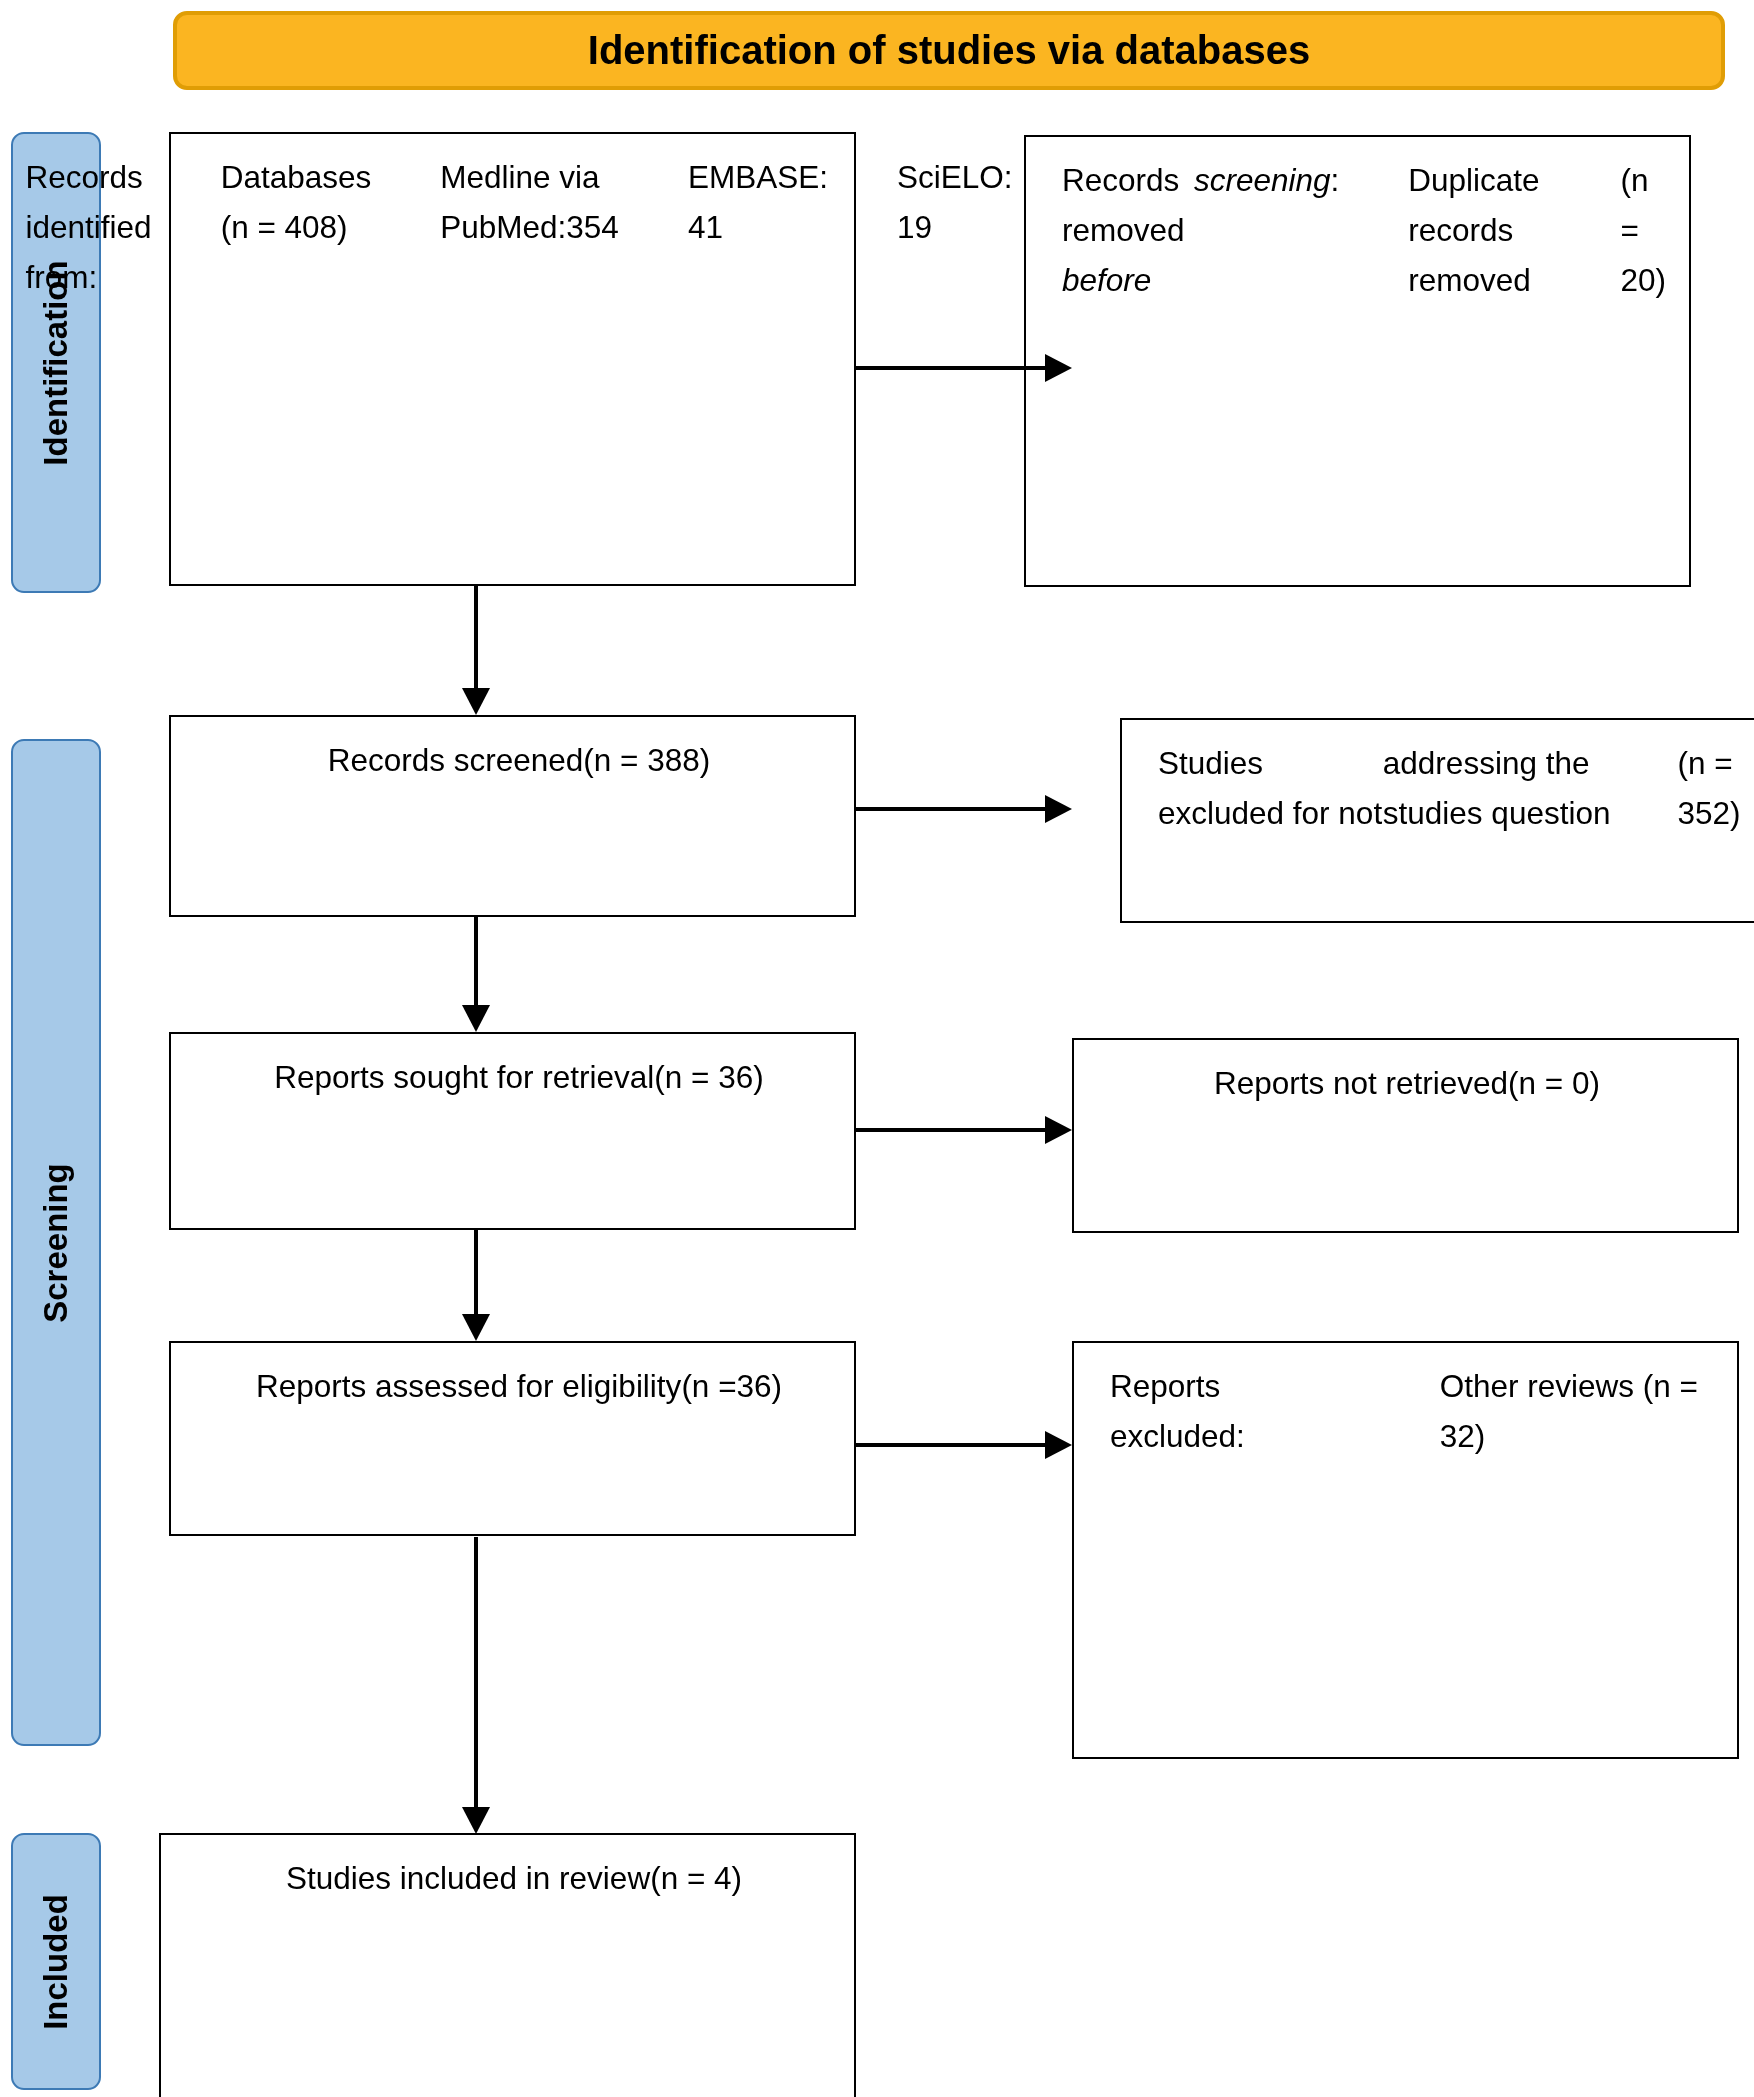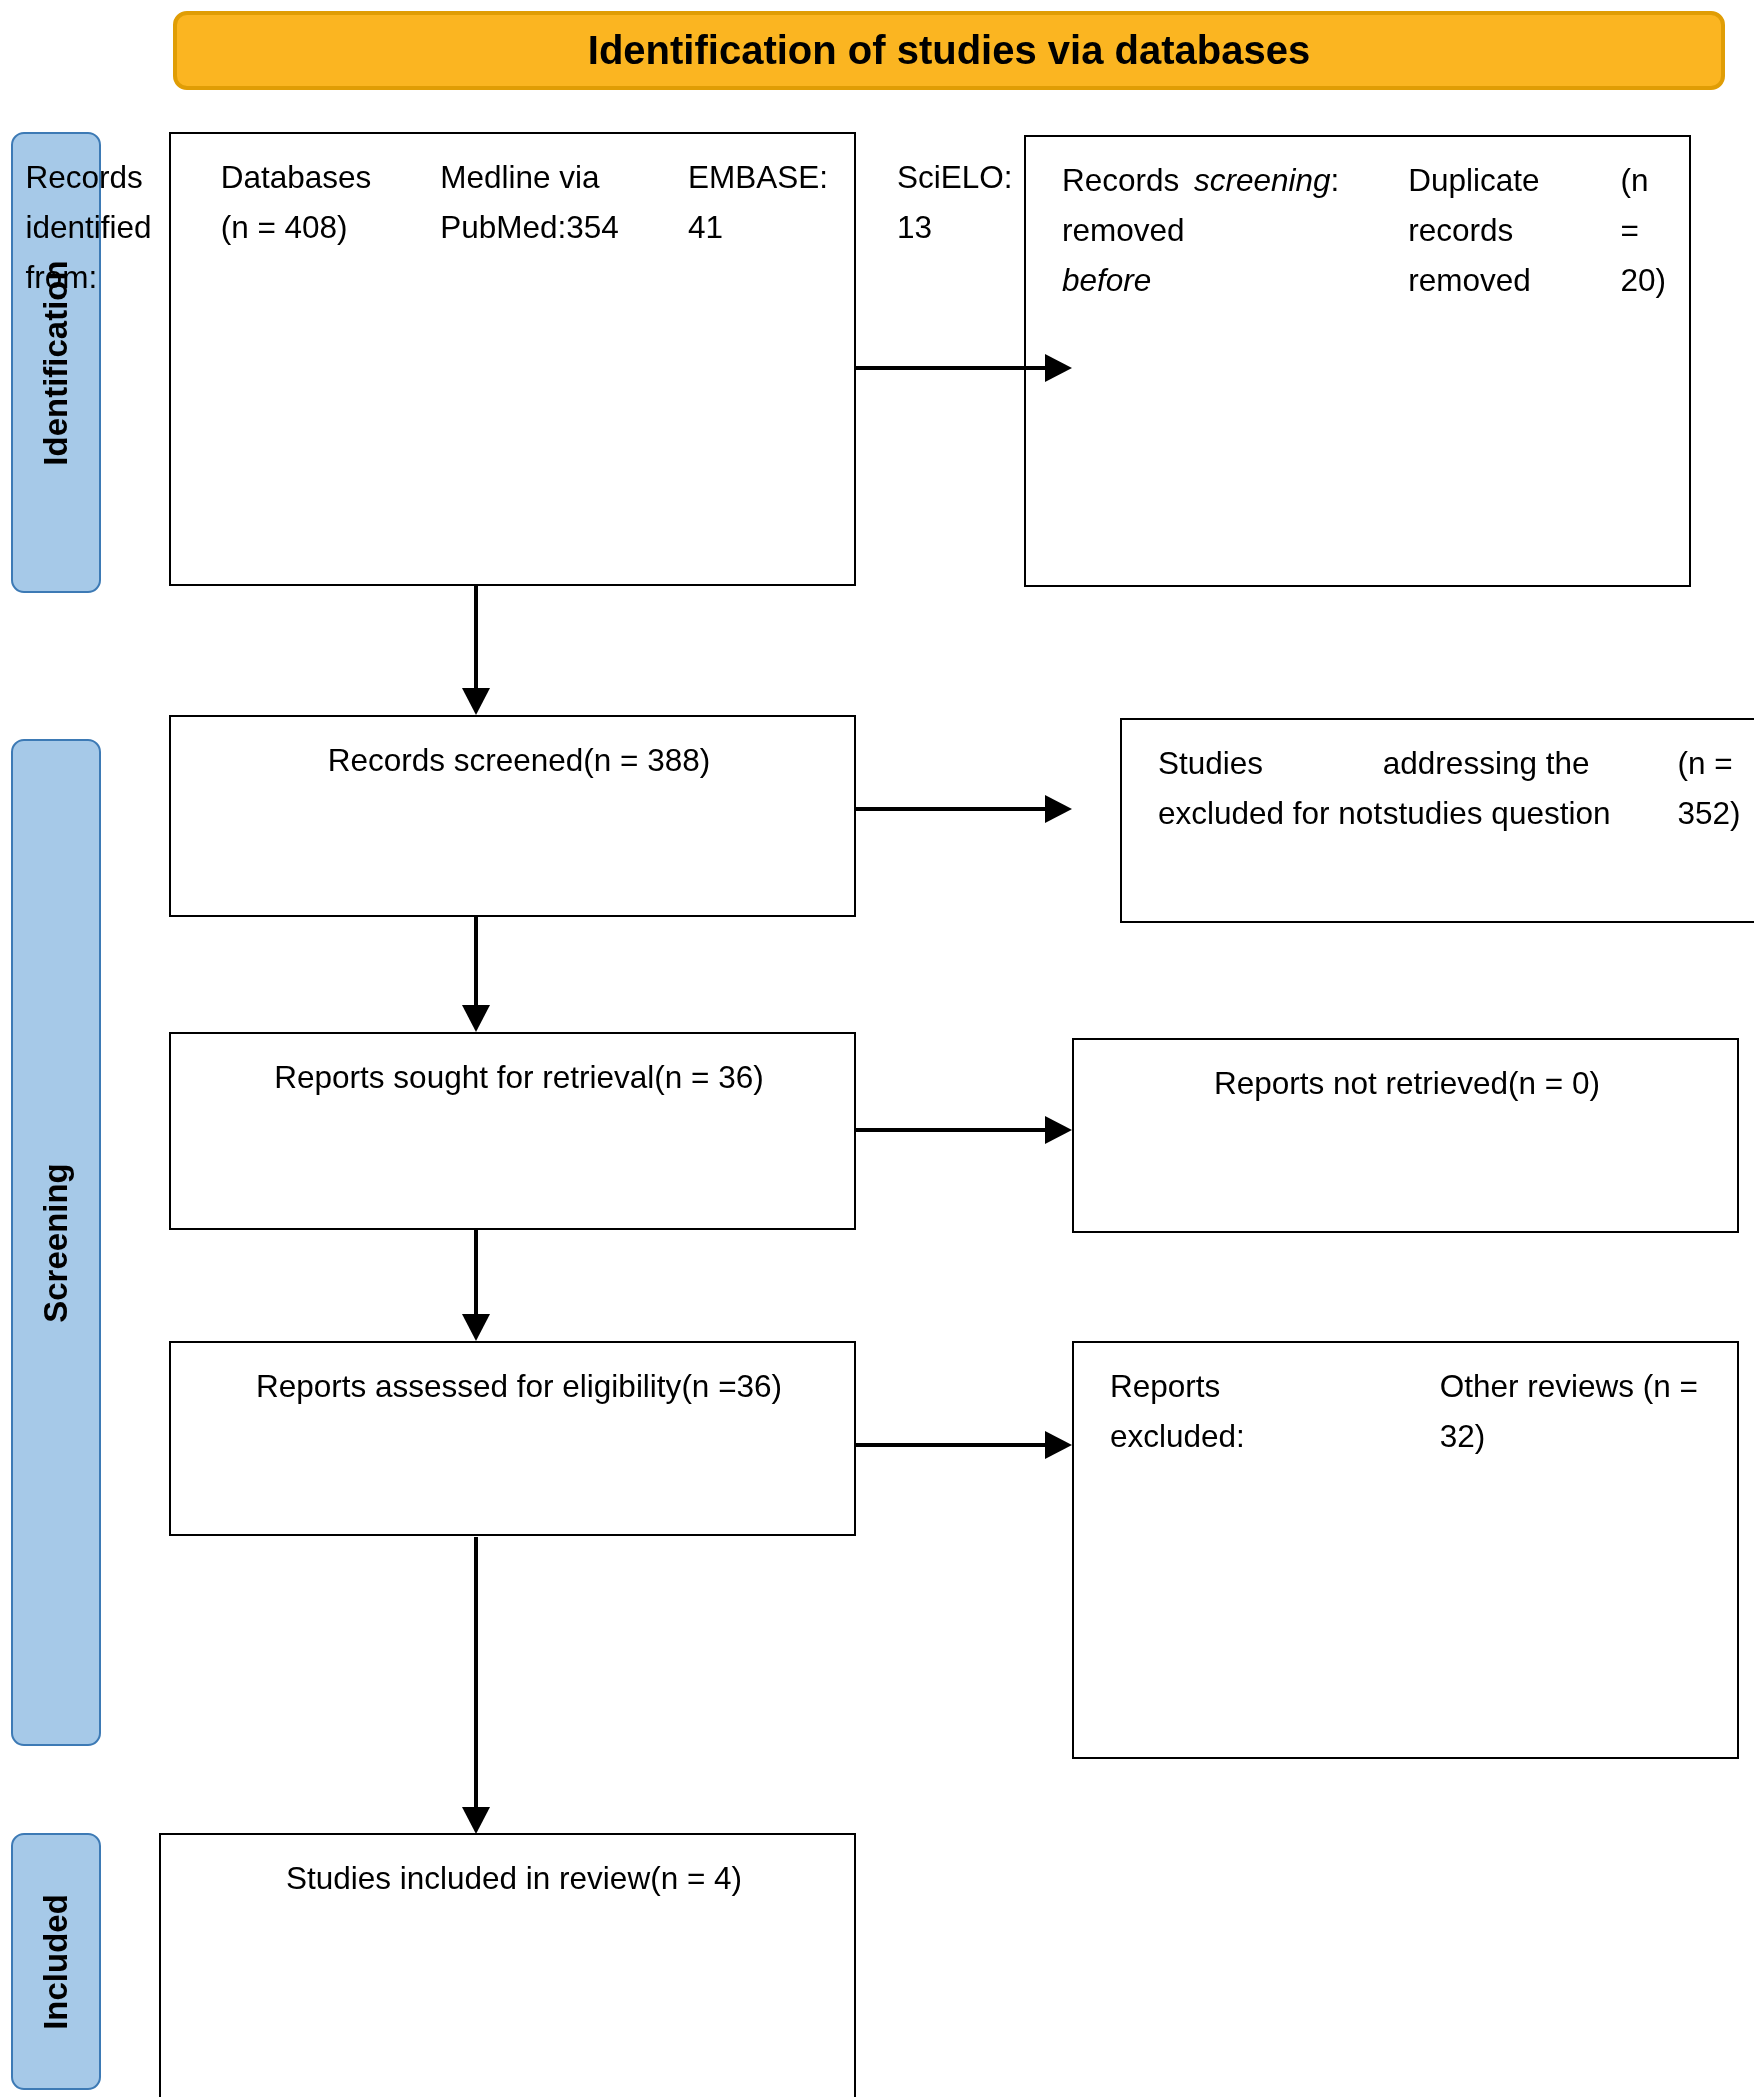--- a/index.html
+++ b/index.html
@@ -88,21 +88,21 @@
   <div class="stage" id="stage-included">
     <span class="stage-text">Included</span>
   </div>
 
   <div class="fbox" id="box-identified">
     <div class="line">Records identified from:</div>
     <div class="line indent1">Databases (n = 408)</div>
     <div class="gap"></div>
     <div class="line indent1">Medline via PubMed:354</div>
     <div class="line indent1">EMBASE: 41</div>
-    <div class="line indent1">SciELO: 13</div>
+    <div class="line indent1">SciELO: 19</div>
   </div>
 
   <div class="fbox" id="box-removed">
     <div class="line"><span>Records removed </span><i>before</i></div>
     <div class="line"><i>screening</i><span>:</span></div>
     <div class="line indent1">Duplicate records removed</div>
     <div class="line indent1">(n = 20)</div>
   </div>
 
   <div class="fbox" id="box-screened">

